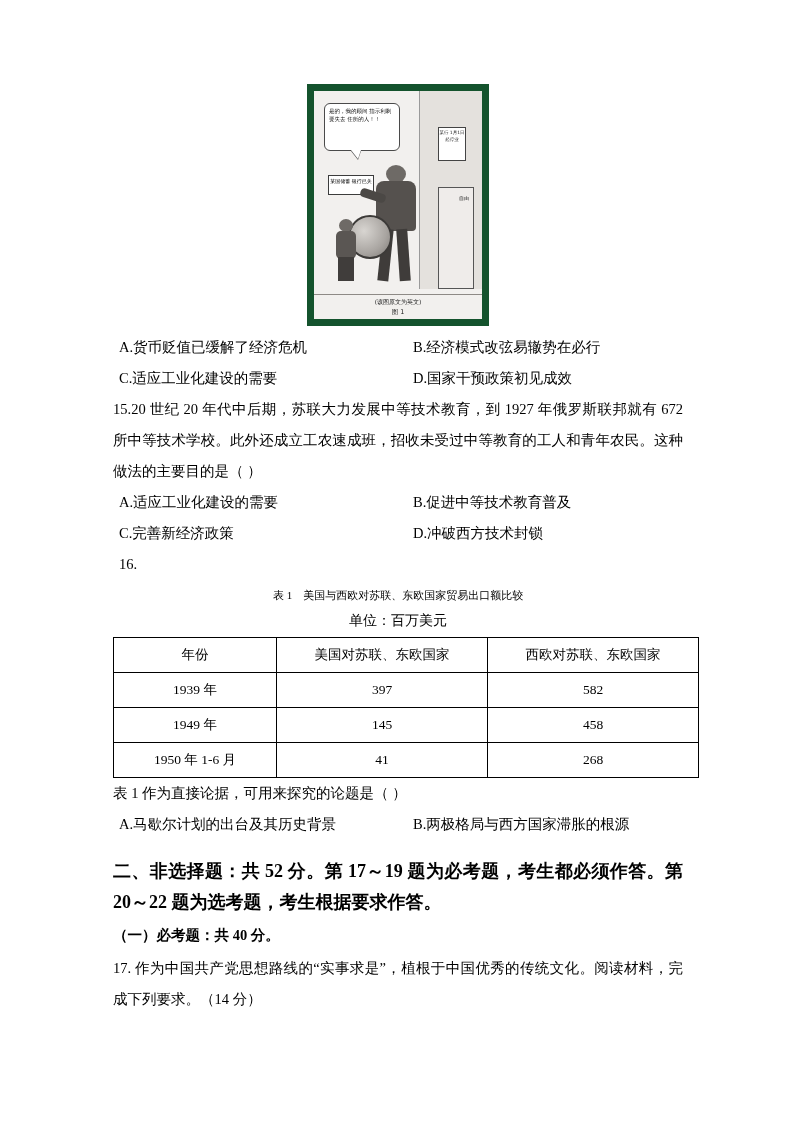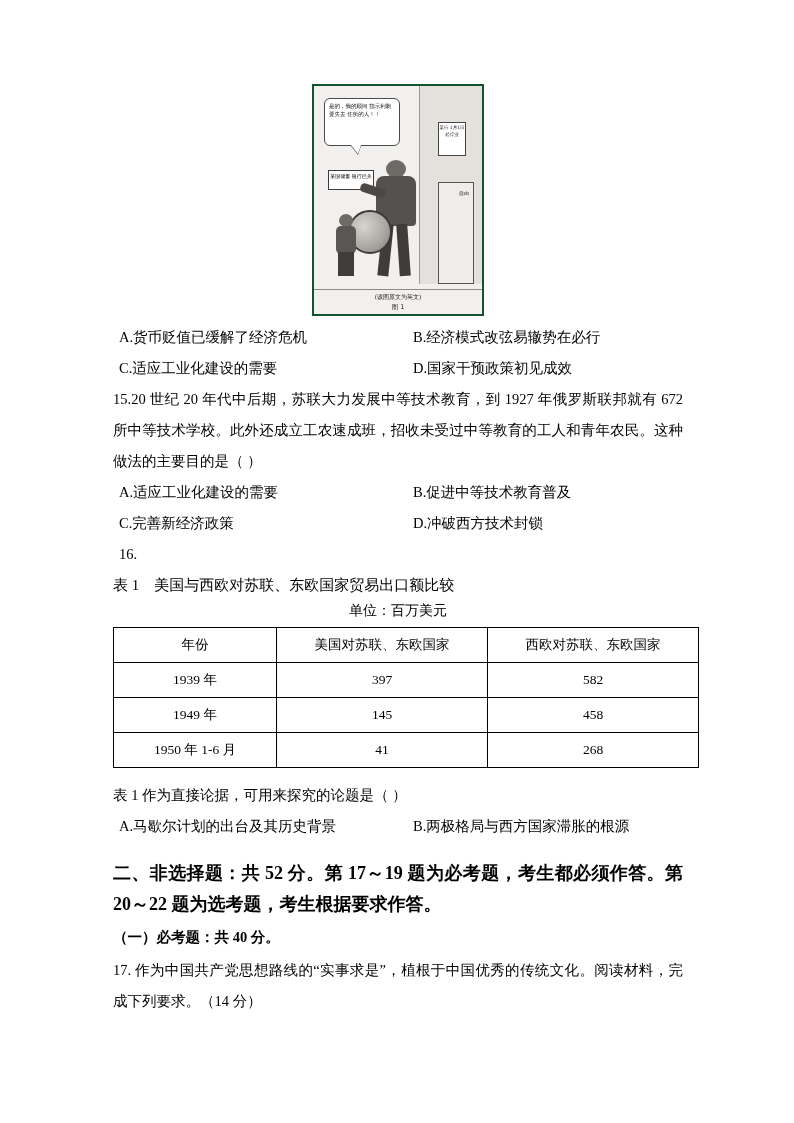--- a/index.html
+++ b/index.html
@@ -31,21 +31,21 @@
 
   
   .figure-wrap {
     display: flex;
     justify-content: center;
     margin: 0 0 6px 0;
   }
   .cartoon {
     width: 168px;
     height: 228px;
-    border: 2px solid #14532d;
+    border: 7px solid #14532d;
     background: #f2f0ee;
     position: relative;
     overflow: hidden;
   }
   .cartoon .speech {
     position: absolute;
     left: 10px;
     top: 12px;
     width: 76px;
     height: 48px;
@@ -225,34 +225,34 @@
   .opt-a { width: 300px; padding-left: 6px; box-sizing: border-box; }
   .opt-b { flex: 1; }
 
   .num16 {
     font-size: 14.5px;
     line-height: 31px;
     padding-left: 6px;
   }
 
   .table-title {
-    text-align: left;
-    font-size: 15px;
+    text-align: center;
+    font-size: 11px;
     line-height: 26px;
     margin-top: 2px;
   }
   .table-unit {
     text-align: center;
     font-size: 14px;
     line-height: 26px;
   }
   table.data {
     border-collapse: collapse;
     width: 570px;
-    margin: 3px 0 12px 0;
+    margin: 3px 0 0 0;
     table-layout: fixed;
     border-radius: 16px;
   }
   table.data td, table.data th {
     border: 1px solid #000000;
     text-align: center;
     font-size: 13.5px;
     font-weight: normal;
     height: 34px;
     padding: 0 2px;

